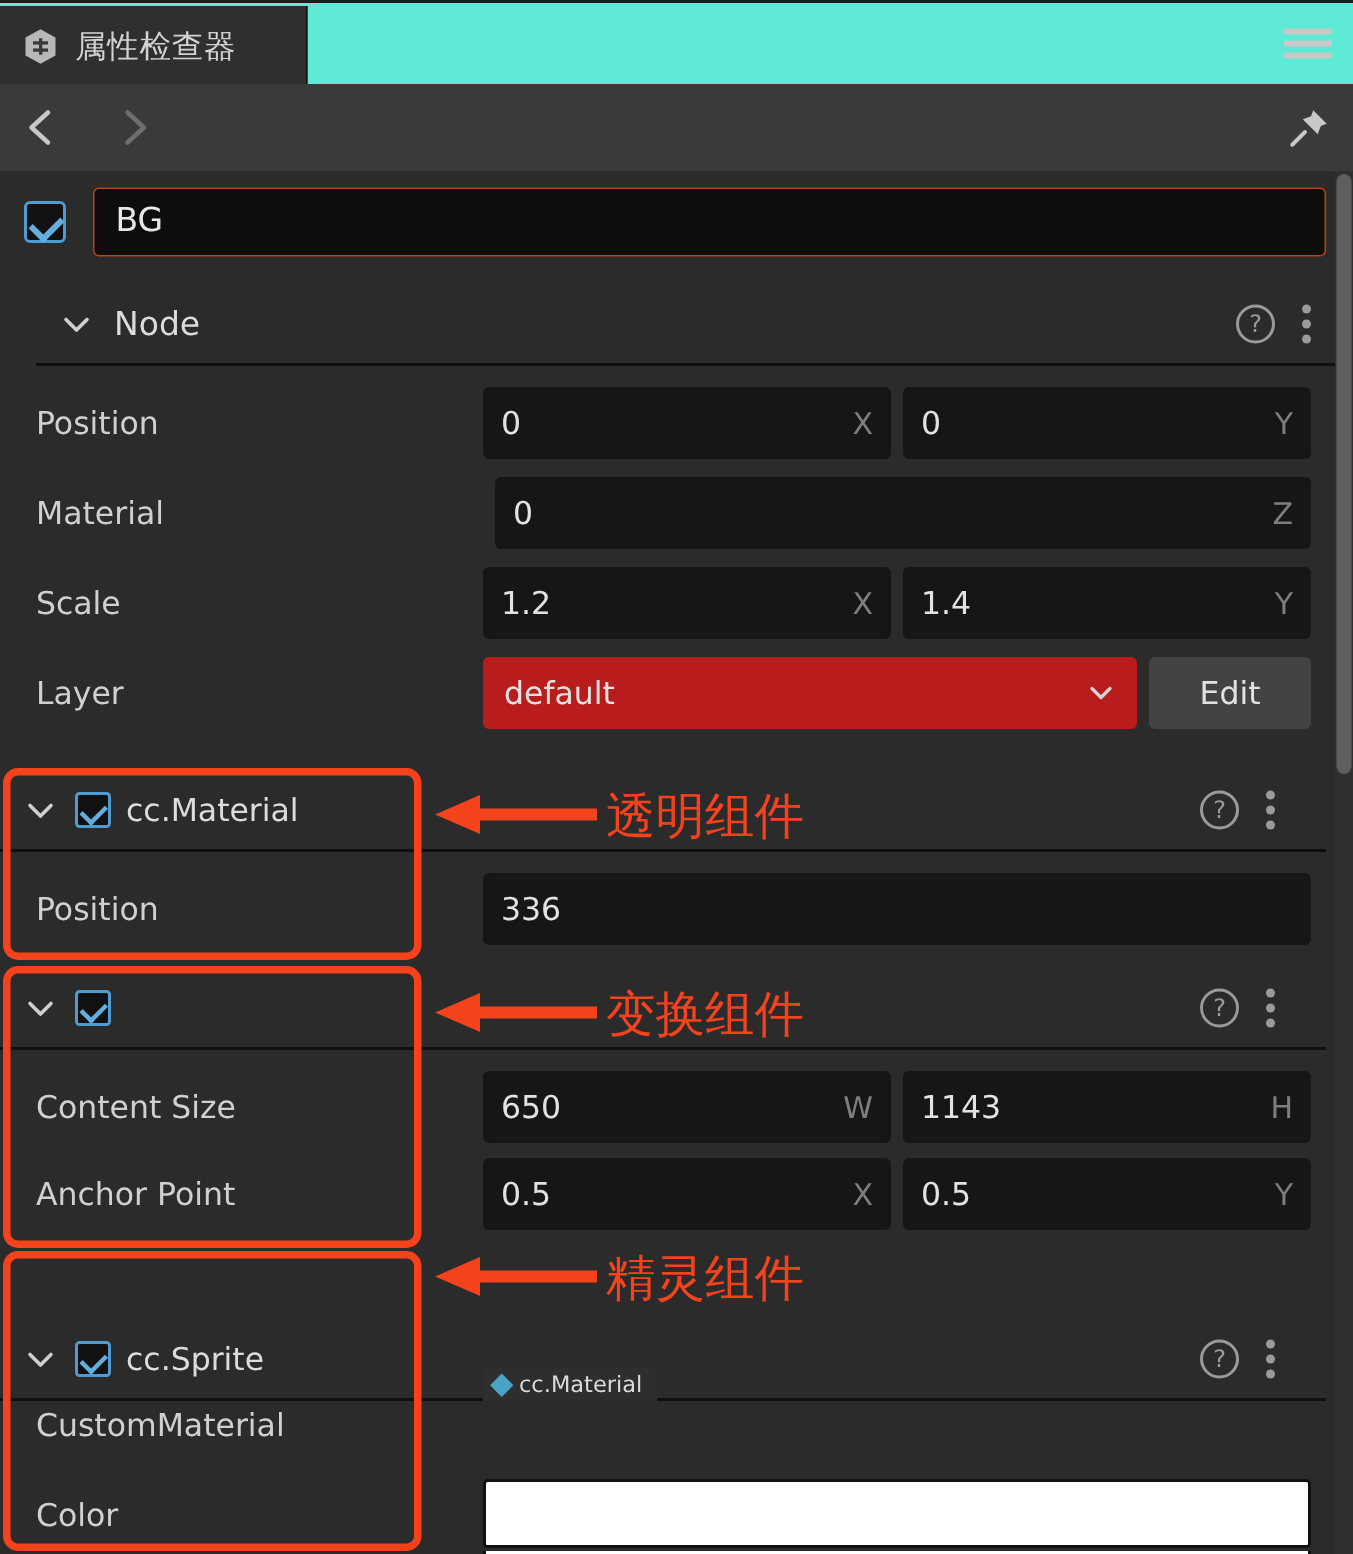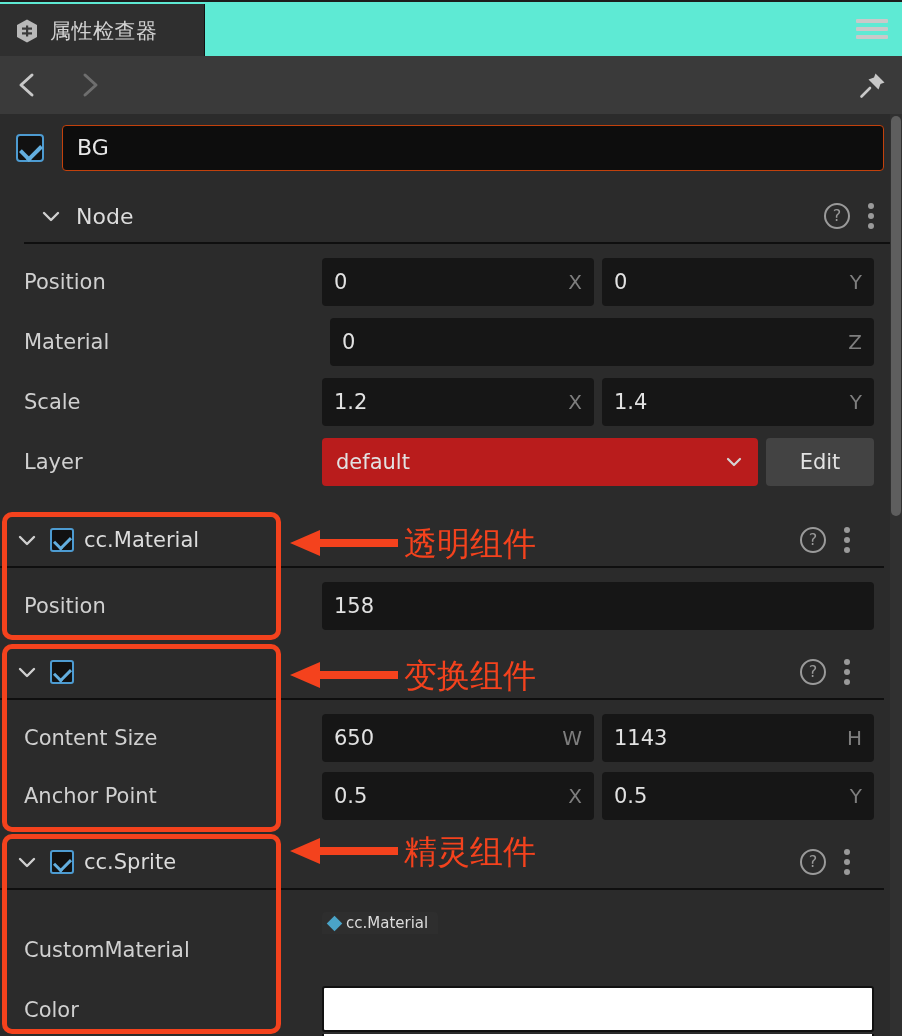--- a/index.html
+++ b/index.html
@@ -323,21 +323,21 @@
             <i></i>
             <i></i>
             <i></i>
           </span>
       </span>
     </div>
 
     <div class="prow" style="top:462px;">
       <span class="plabel">Position</span>
       <span class="field" style="left:322px;width:552px;">
-        <span class="fval">158</span>
+        <span class="fval">336</span>
       </span>
     </div>
 
     <div class="section-head" style="top:532px;">
       <span class="chev">
         <svg width="22" height="22" viewBox="0 0 22 22">
           <path d="M4 8 L11 15 L18 8" stroke="#cfcfcf" stroke-width="2.4" fill="none" stroke-linecap="round" stroke-linejoin="round"></path>
         </svg>
       </span>
       <span class="cb-small"></span>
@@ -368,21 +368,21 @@
       <span class="field" style="left:322px;width:272px;">
         <span class="fval">0.5</span>
         <span class="faxis">X</span>
       </span>
       <span class="field" style="left:602px;width:272px;">
         <span class="fval">0.5</span>
         <span class="faxis">Y</span>
       </span>
     </div>
 
-    <div class="section-head" style="top:722px;">
+    <div class="section-head" style="top:766px;">
       <span class="chev">
         <svg width="22" height="22" viewBox="0 0 22 22">
           <path d="M4 8 L11 15 L18 8" stroke="#cfcfcf" stroke-width="2.4" fill="none" stroke-linecap="round" stroke-linejoin="round"></path>
         </svg>
       </span>
       <span class="cb-small"></span>
       <span class="sec-title comp">cc.Sprite</span>
       <span class="head-right">
         <span class="qmark">?</span>
         <span class="kebab">

